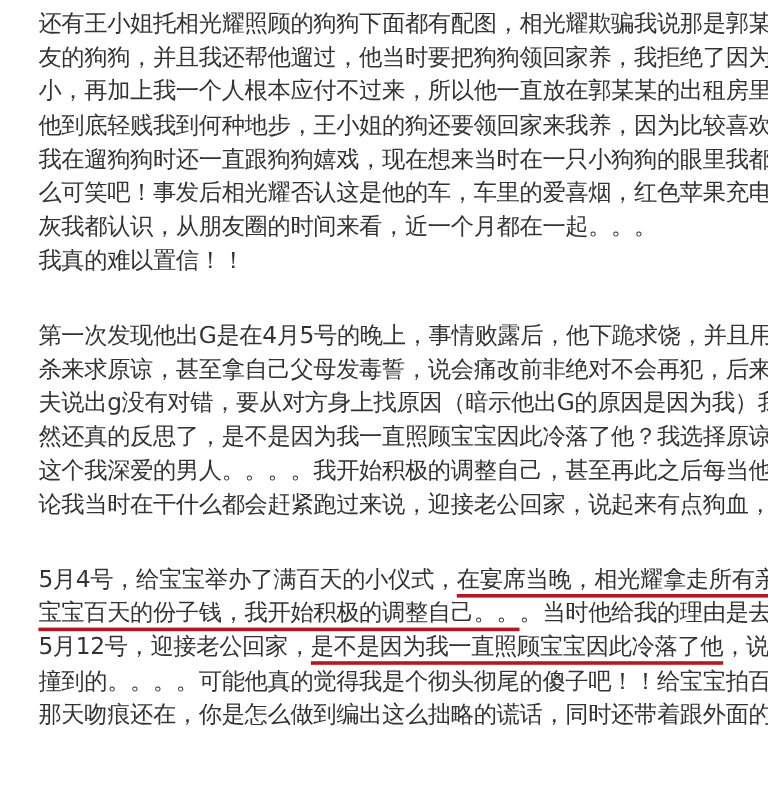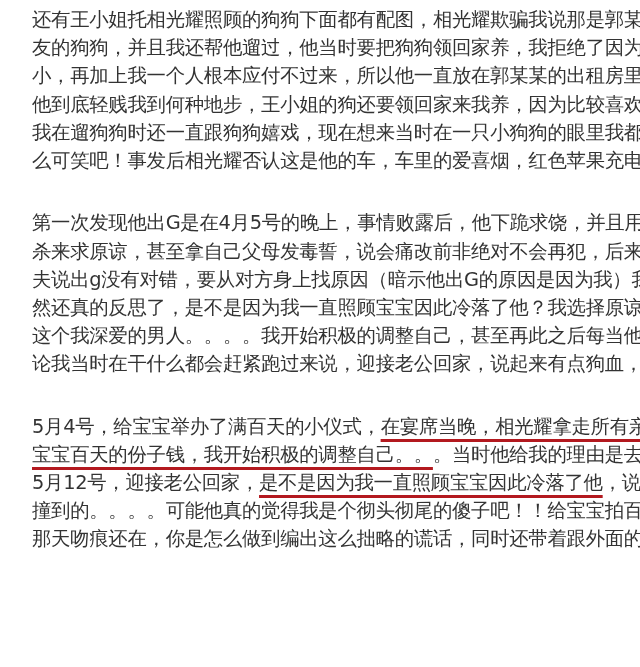--- a/index.html
+++ b/index.html
@@ -28,20 +28,22 @@
 
 <div class="doc">
 
   <div>
     <div class="line">还有王小姐托相光耀照顾的狗狗下面都有配图，相光耀欺骗我说那是郭某某女朋</div>
     <div class="line">友的狗狗，并且我还帮他遛过，他当时要把狗狗领回家养，我拒绝了因为宝宝太</div>
     <div class="line">小，再加上我一个人根本应付不过来，所以他一直放在郭某某的出租房里养着！</div>
     <div class="line">他到底轻贱我到何种地步，王小姐的狗还要领回家来我养，因为比较喜欢小动物</div>
     <div class="line">我在遛狗狗时还一直跟狗狗嬉戏，现在想来当时在一只小狗狗的眼里我都显得那</div>
     <div class="line">么可笑吧！事发后相光耀否认这是他的车，车里的爱喜烟，红色苹果充电线化成</div>
+    <div class="line">灰我都认识，从朋友圈的时间来看，近一个月都在一起。。。</div>
+    <div class="line">我真的难以置信！！</div>
   </div>
 
   <div class="gap"></div>
   <div class="gap" style="height:6px"></div>
 
   <div>
     <div class="line">第一次发现他出G是在4月5号的晚上，事情败露后，他下跪求饶，并且用割腕自</div>
     <div class="line">杀来求原谅，甚至拿自己父母发毒誓，说会痛改前非绝对不会再犯，后来我的丈</div>
     <div class="line">夫说出g没有对错，要从对方身上找原因（暗示他出G的原因是因为我）我当时竟</div>
     <div class="line">然还真的反思了，是不是因为我一直照顾宝宝因此冷落了他？我选择原谅了眼前</div>

